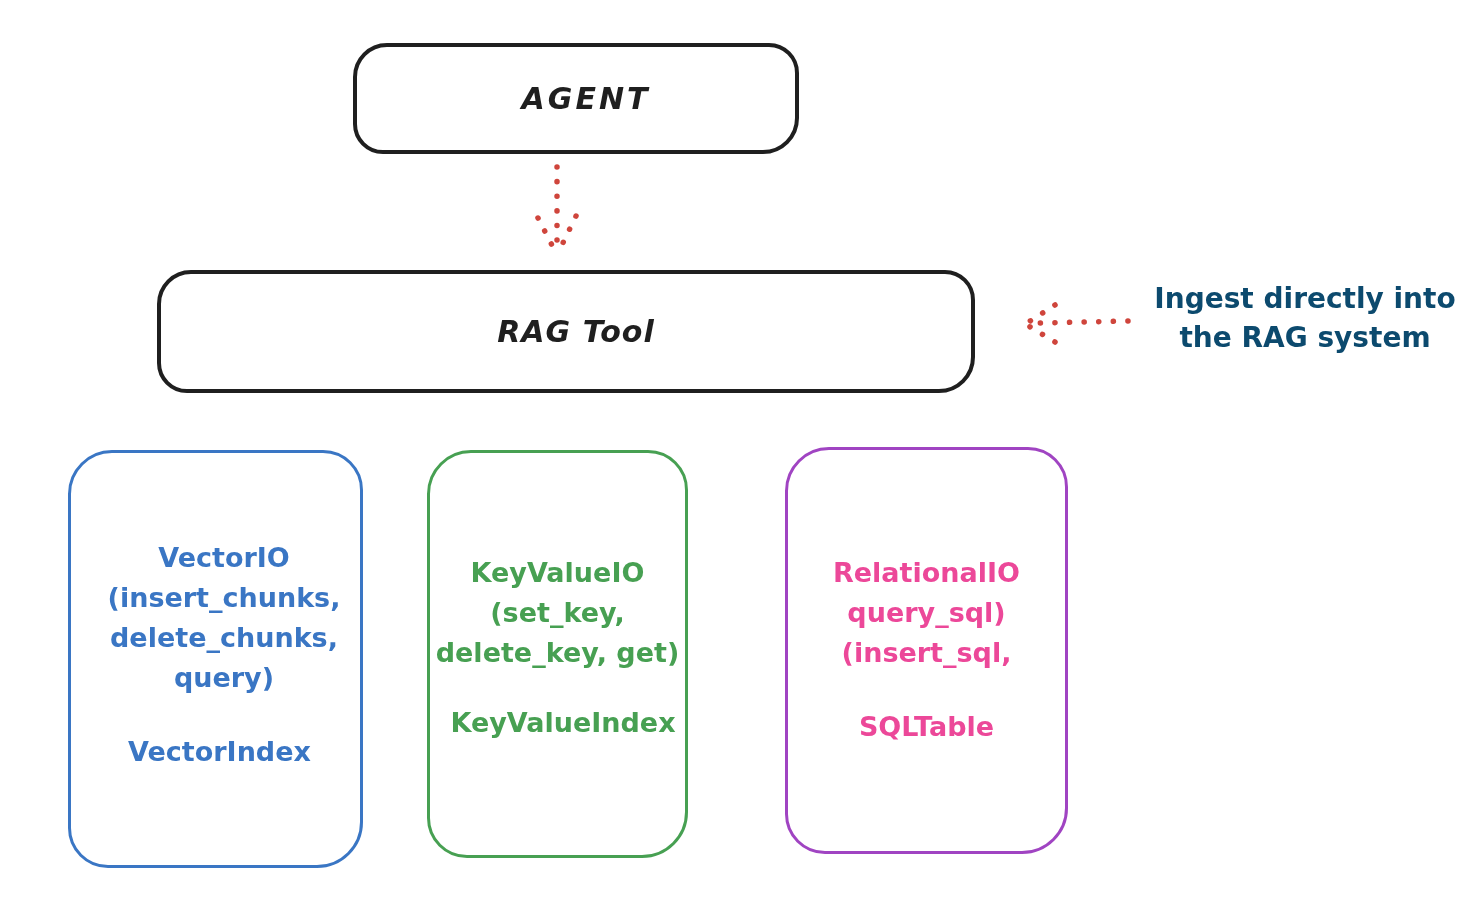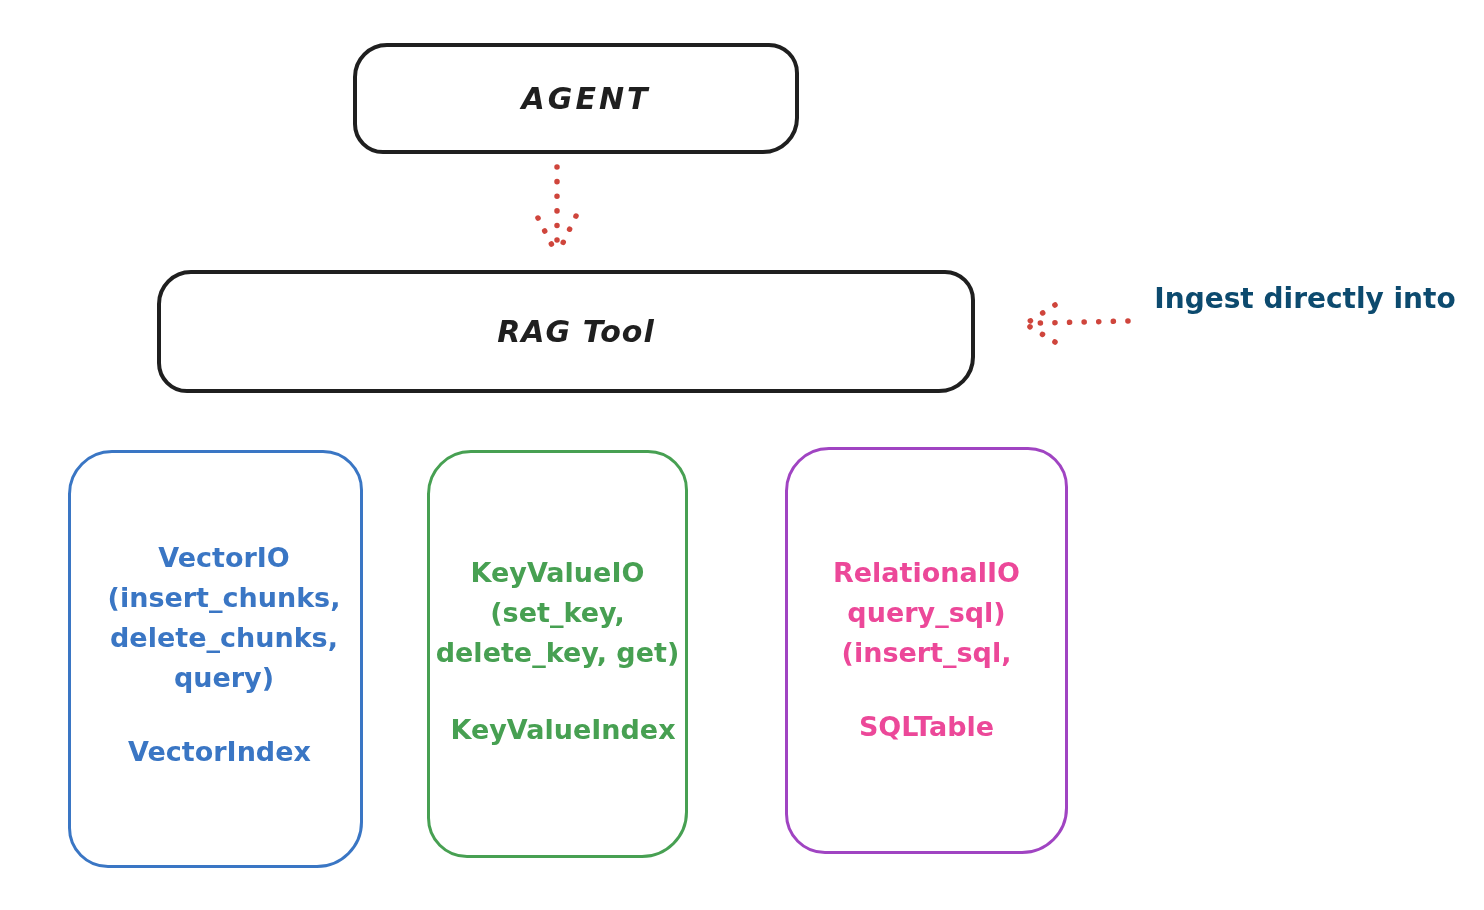--- a/index.html
+++ b/index.html
@@ -65,21 +65,21 @@
 
   .io-index {
     position: absolute;
     left: 0; right: 0;
     text-align: center;
     font-size: 27px;
     font-weight: bold;
     white-space: nowrap;
   }
   .index-vector     { top: 283px; padding-left: 8px; }
-  .index-keyvalue   { top: 261px; padding-left: 11px; }
+  .index-keyvalue   { top: 254px; padding-left: 11px; }
   .index-relational { top: 261px; }
 
   
   .ingest-note {
     position: absolute;
     left: 1140px;
     top: 279px;
     width: 330px;
     text-align: center;
     color: #0c4a6e;
@@ -113,20 +113,21 @@
   <div class="sketch-box box-black box-agent">
     <span class="node-label">AGENT</span>
   </div>
 
   <div class="sketch-box box-black box-ragtool">
     <span class="node-label rag">RAG Tool</span>
   </div>
 
   <div class="ingest-note">
     <div>Ingest directly into</div>
+    <div>the RAG system</div>
   </div>
 
   <div class="sketch-box io-box box-vector">
     <div class="io-lines lines-vector">
         <div>VectorIO</div>
         <div>(insert_chunks,</div>
         <div>delete_chunks,</div>
         <div>query)</div>
       </div>
     <div class="io-index index-vector">VectorIndex</div>

